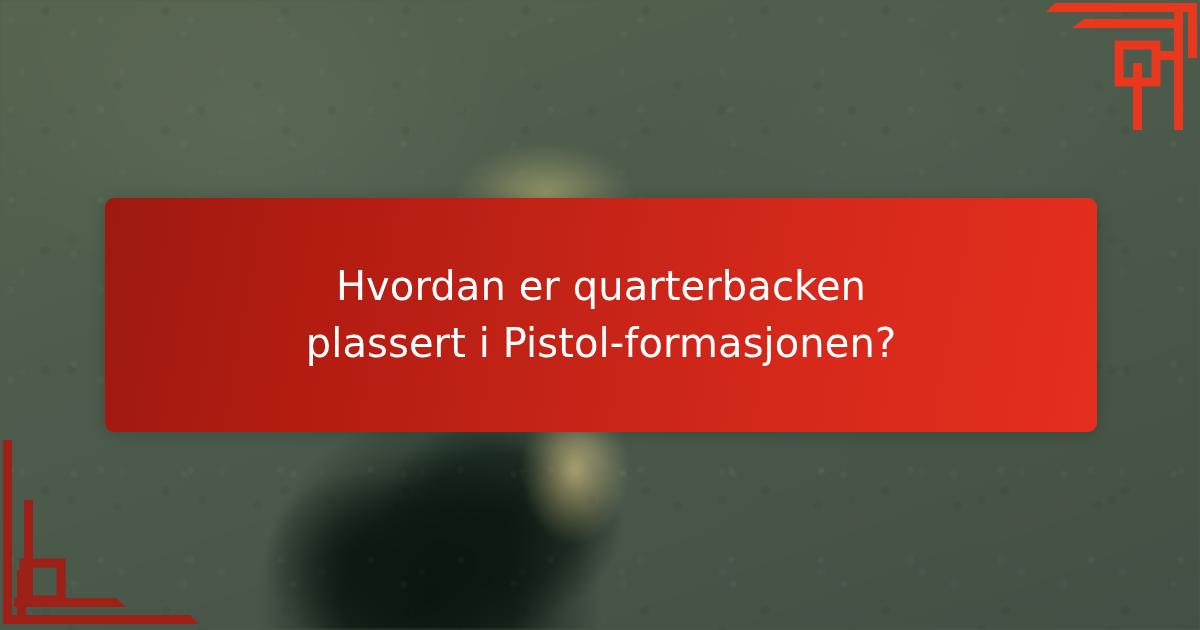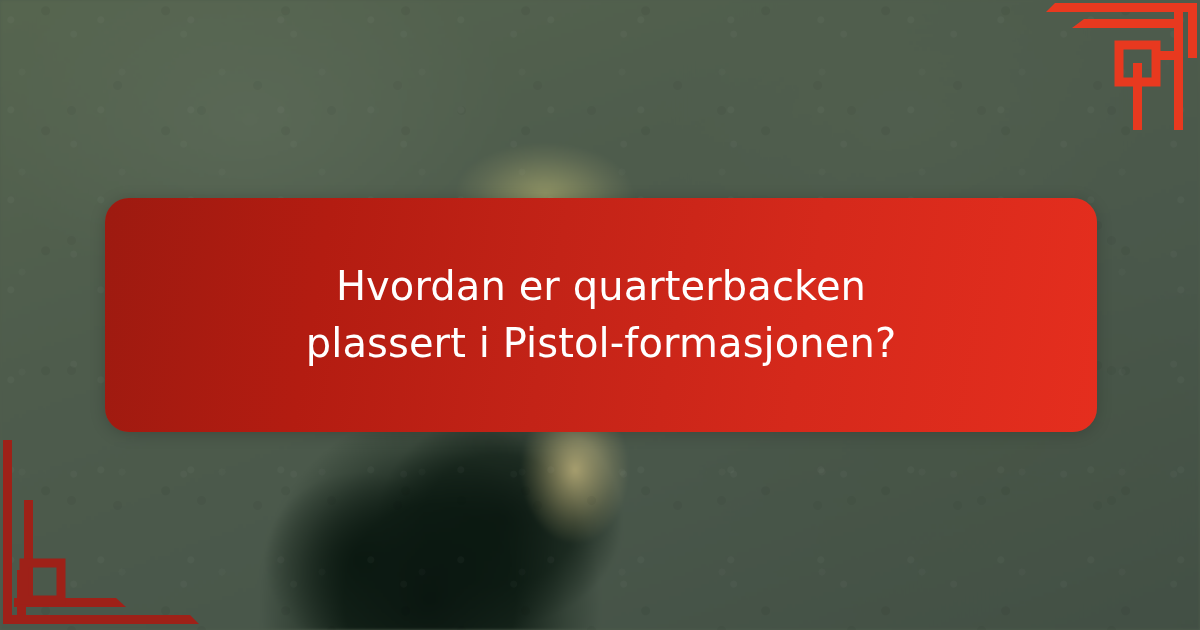--- a/index.html
+++ b/index.html
@@ -59,21 +59,21 @@
   .ornament.tr { top: 0; right: 0; width: 200px; height: 130px; }
   .ornament.bl { bottom: 0; left: 0; width: 200px; height: 200px; }
 
   
   .banner {
     position: absolute;
     left: 105px;
     top: 198px;
     width: 992px;
     height: 234px;
-    border-radius: 24px;
+    border-radius: 9px;
     background: linear-gradient(100deg, #9d1a10 0%, #b31c11 22%, #c32317 45%, #d5291b 70%, #e52e1e 100%);
     display: flex;
     align-items: center;
     justify-content: center;
     box-shadow: 0 2px 16px rgba(0,0,0,0.18);
   }
   .banner-text {
     color: #ffffff;
     font-family: "DejaVu Sans", sans-serif;
     font-size: 40px;

